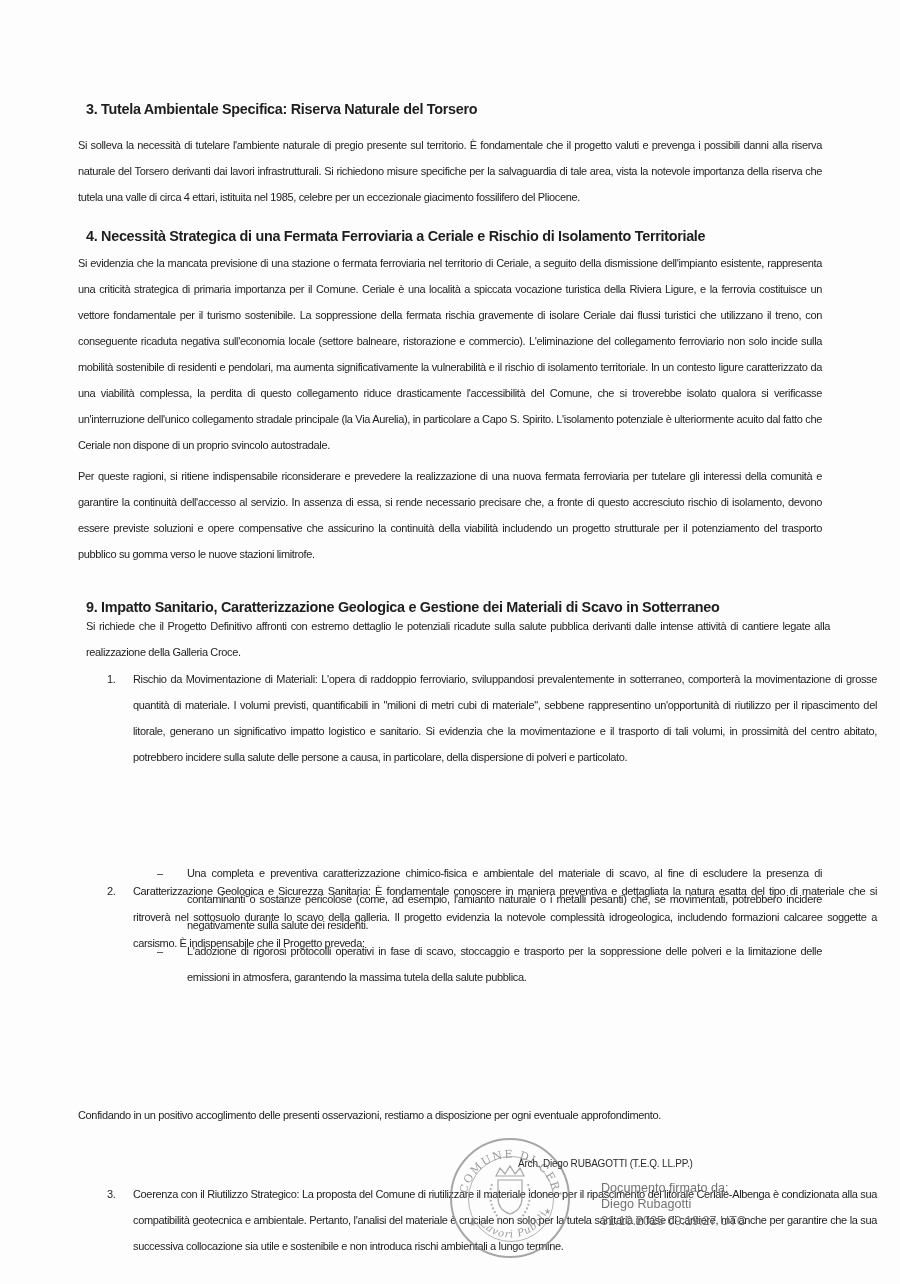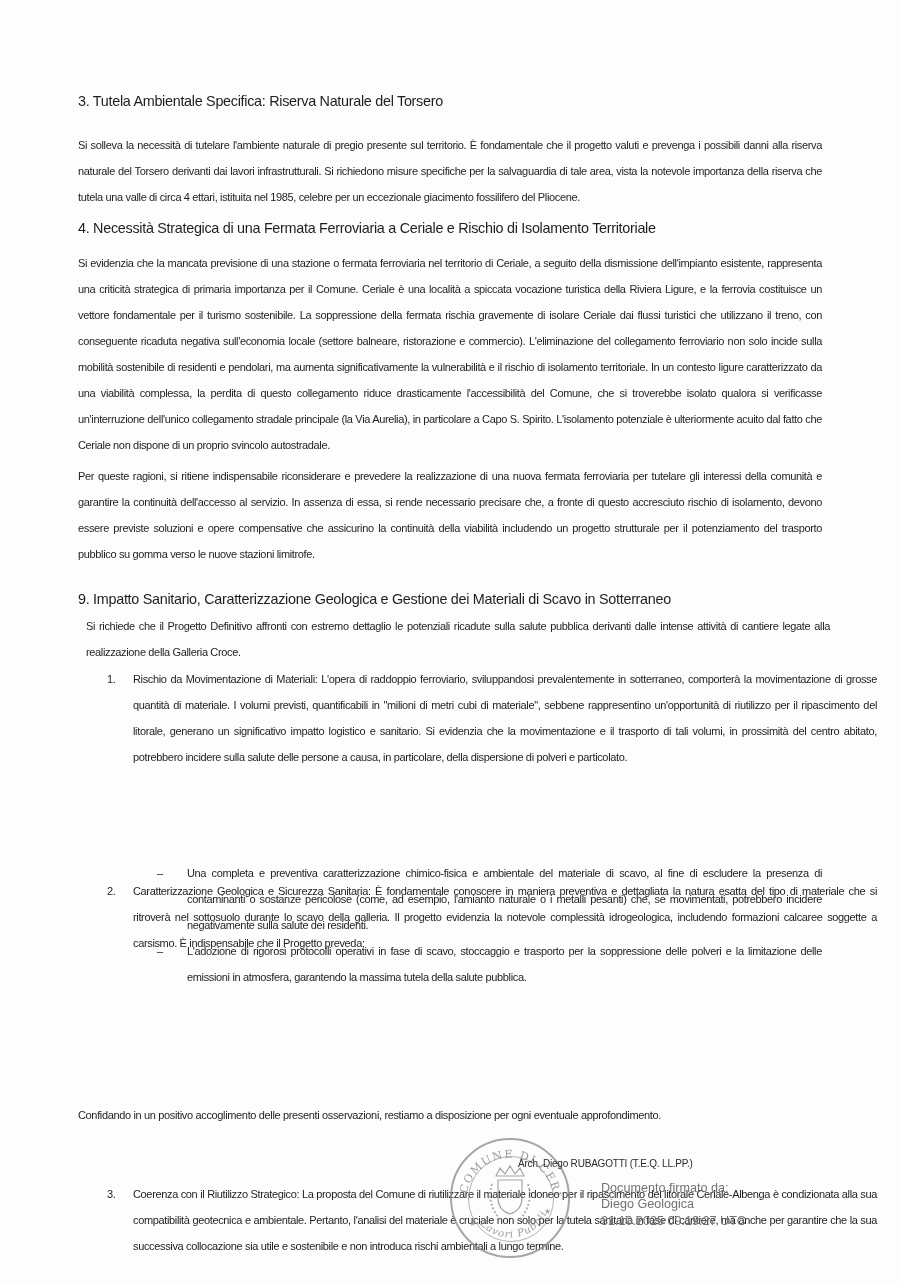--- a/index.html
+++ b/index.html
@@ -3,21 +3,21 @@
 <meta charset="utf-8">
 <style>
   html, body { margin: 0; padding: 0; }
   body {
     width: 900px; height: 1284px; background: #fdfdfd; position: relative; overflow: hidden;
     font-family: "Liberation Sans", "DejaVu Sans", sans-serif; color: #1e1e1e;
   }
   .page { position: absolute; left: 78px; top: 92px; width: 744px; }
   .narrow { font-size: 11px; line-height: 26px; letter-spacing: -0.35px; transform-origin: left top; }
   h2 {
-    margin: 0; font-size: 14.4px; font-weight: normal; letter-spacing: -0.3px; line-height: 18px;
+    margin: 8px; font-size: 14.4px; font-weight: bold; letter-spacing: -0.3px; line-height: 18px;
   }
   p { margin: 0; text-align: justify; }
   .sec3-h { position: absolute; top: 0; }
   .sec3-p { position: absolute; top: 40px; width: 744px; }
   .sec4-h { position: absolute; top: 127px; }
   .sec4-p1 { position: absolute; top: 158px; width: 744px; }
   .sec4-p2 { position: absolute; top: 371px; width: 744px; }
   .sec5-h { position: absolute; top: 498px; }
   .sec5-p { position: absolute; top: 521px; width: 744px; margin-left: 8px; }
   .ol { position: absolute; left: 0; width: 744px; }
@@ -107,15 +107,15 @@
     <path d="M40 44 Q34 62 48 80" fill="none" stroke="#9a9a9a" stroke-width="2" stroke-dasharray="2 2"></path>
     <path d="M76 44 Q82 62 68 80" fill="none" stroke="#9a9a9a" stroke-width="2" stroke-dasharray="2 2"></path>
     <text x="17" y="86" font-size="8" fill="#8a8a8a">★</text>
     <text x="92" y="74" font-size="8" fill="#8a8a8a">★</text>
   </svg>
 </div>
 
 <div class="sig-name">Arch. Diego RUBAGOTTI  (T.E.Q. LL.PP.)</div>
 <div class="sig-block">
   <div>Documento firmato da:</div>
-  <div>Diego Geologica</div>
+  <div>Diego Rubagotti</div>
   <div>31.10.2025 09:19:27 UTC</div>
 </div>
 
 </body></html>

